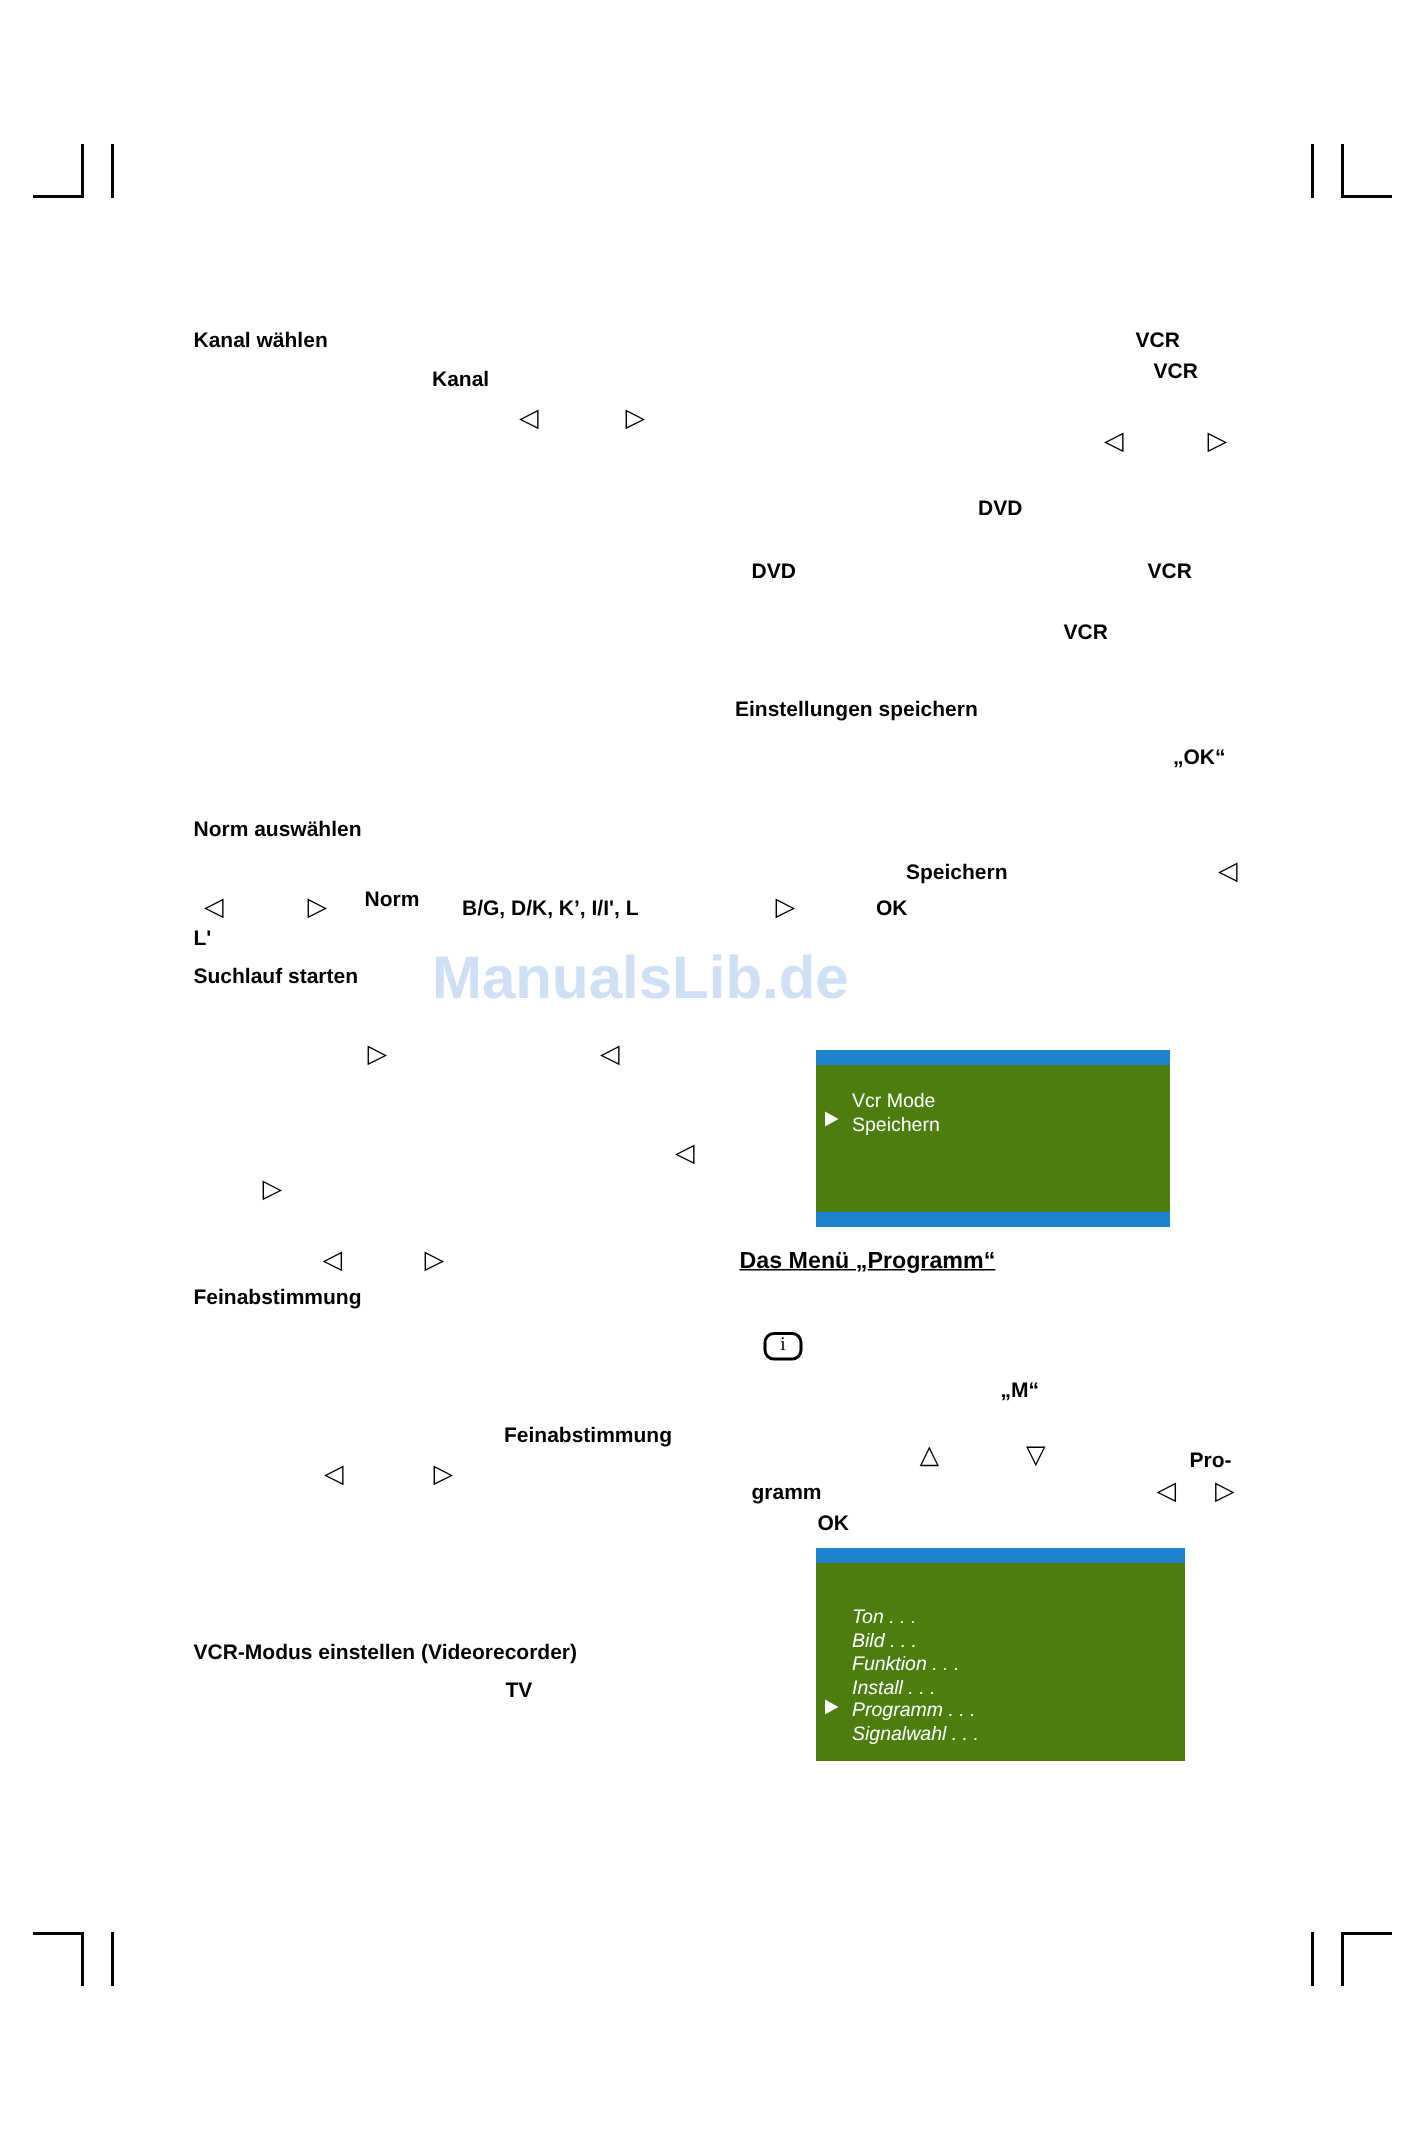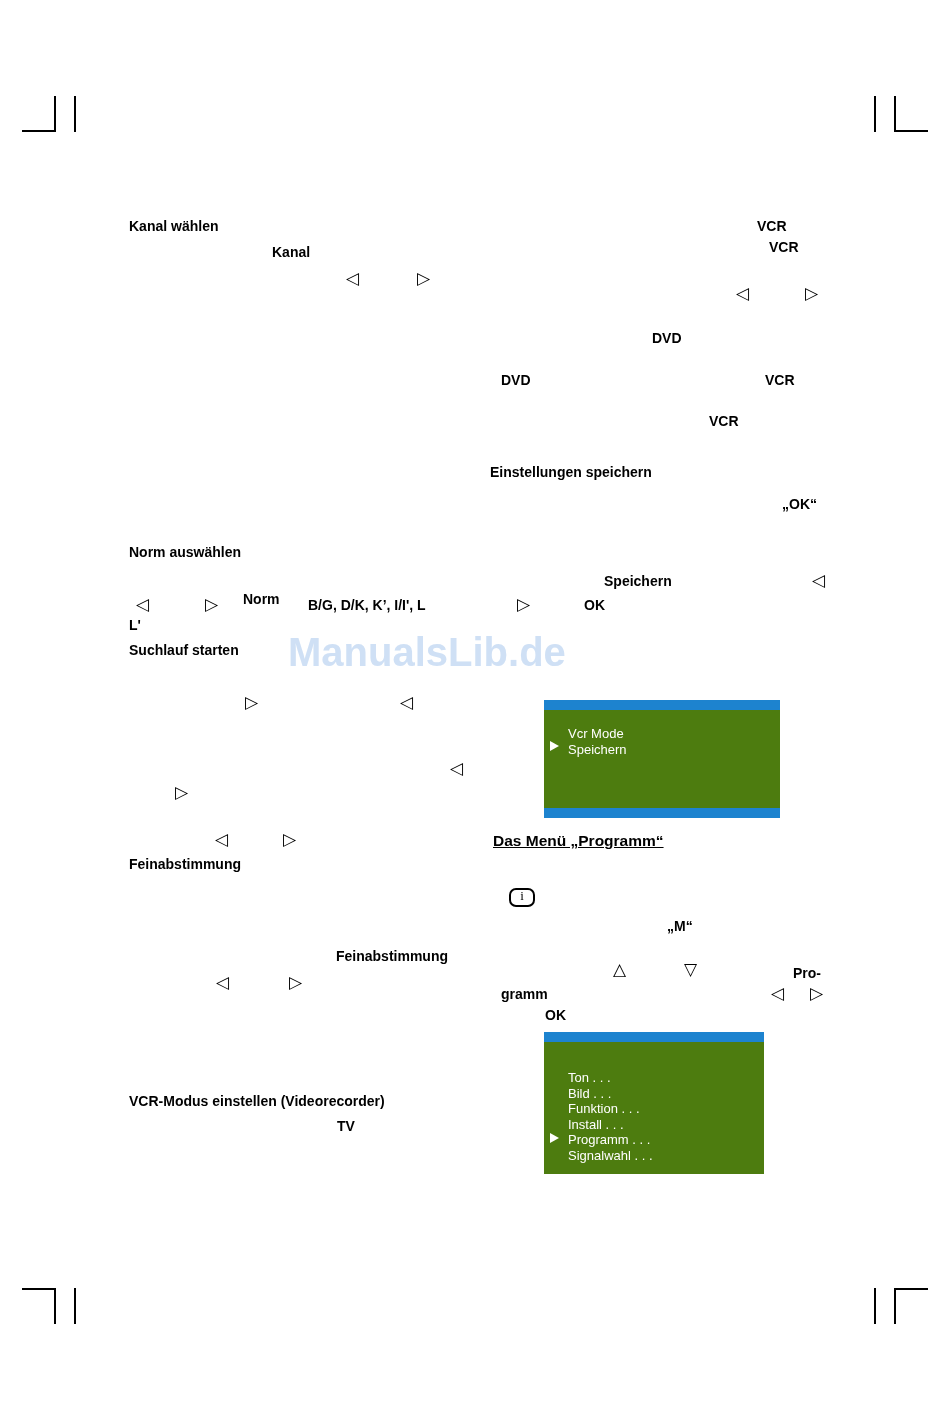--- a/index.html
+++ b/index.html
@@ -123,21 +123,21 @@
 <div class="crop" style="left:54px; top:1288px; width:2px; height:36px;"></div>
 <div class="crop" style="left:74px; top:1288px; width:2px; height:36px;"></div>
 
 <div class="crop" style="left:894px; top:1288px; width:34px; height:2px;"></div>
 <div class="crop" style="left:894px; top:1288px; width:2px; height:36px;"></div>
 <div class="crop" style="left:874px; top:1288px; width:2px; height:36px;"></div>
 
 <div class="t bold" style="left:129px; top:219px;">Kanal wählen</div>
 <div class="t bold" style="left:757px; top:219px;">VCR</div>
 
-<div class="t bold" style="left:272px; top:245px;">Kanal</div>
+<div class="t bold" style="left:288px; top:245px;">Kanal</div>
 <div class="t bold" style="left:769px; top:240px;">VCR</div>
 
 <div class="arrow" style="left:346px; top:270px;">◁</div>
 <div class="arrow" style="left:417px; top:270px;">▷</div>
 
 <div class="arrow" style="left:736px; top:285px;">◁</div>
 <div class="arrow" style="left:805px; top:285px;">▷</div>
 
 <div class="t bold" style="left:652px; top:331px;">DVD</div>
 
@@ -206,21 +206,21 @@
 <div class="osd" style="left:544px; top:700px; width:236px; height:118px;">
   <div class="bar-top"></div>
   <div class="bar-bot"></div>
   <div class="cursor" style="top:41px;"></div>
   <div class="items">
     <div class="row">Vcr Mode</div>
     <div class="row">Speichern</div>
   </div>
 </div>
 
-<div class="osd" style="left:544px; top:1032px; width:220px; height:142px;">
+<div class="osd" style="left:544px; top:1032px; width:246px; height:142px;font-style:italic;">
   <div class="bar-top"></div>
   <div class="cursor" style="top:101px;"></div>
   <div class="items" style="top:38px;">
     <div class="row">Ton . . .</div>
     <div class="row">Bild . . .</div>
     <div class="row">Funktion . . .</div>
     <div class="row">Install . . .</div>
     <div class="row">Programm . . .</div>
     <div class="row">Signalwahl . . .</div>
   </div>

